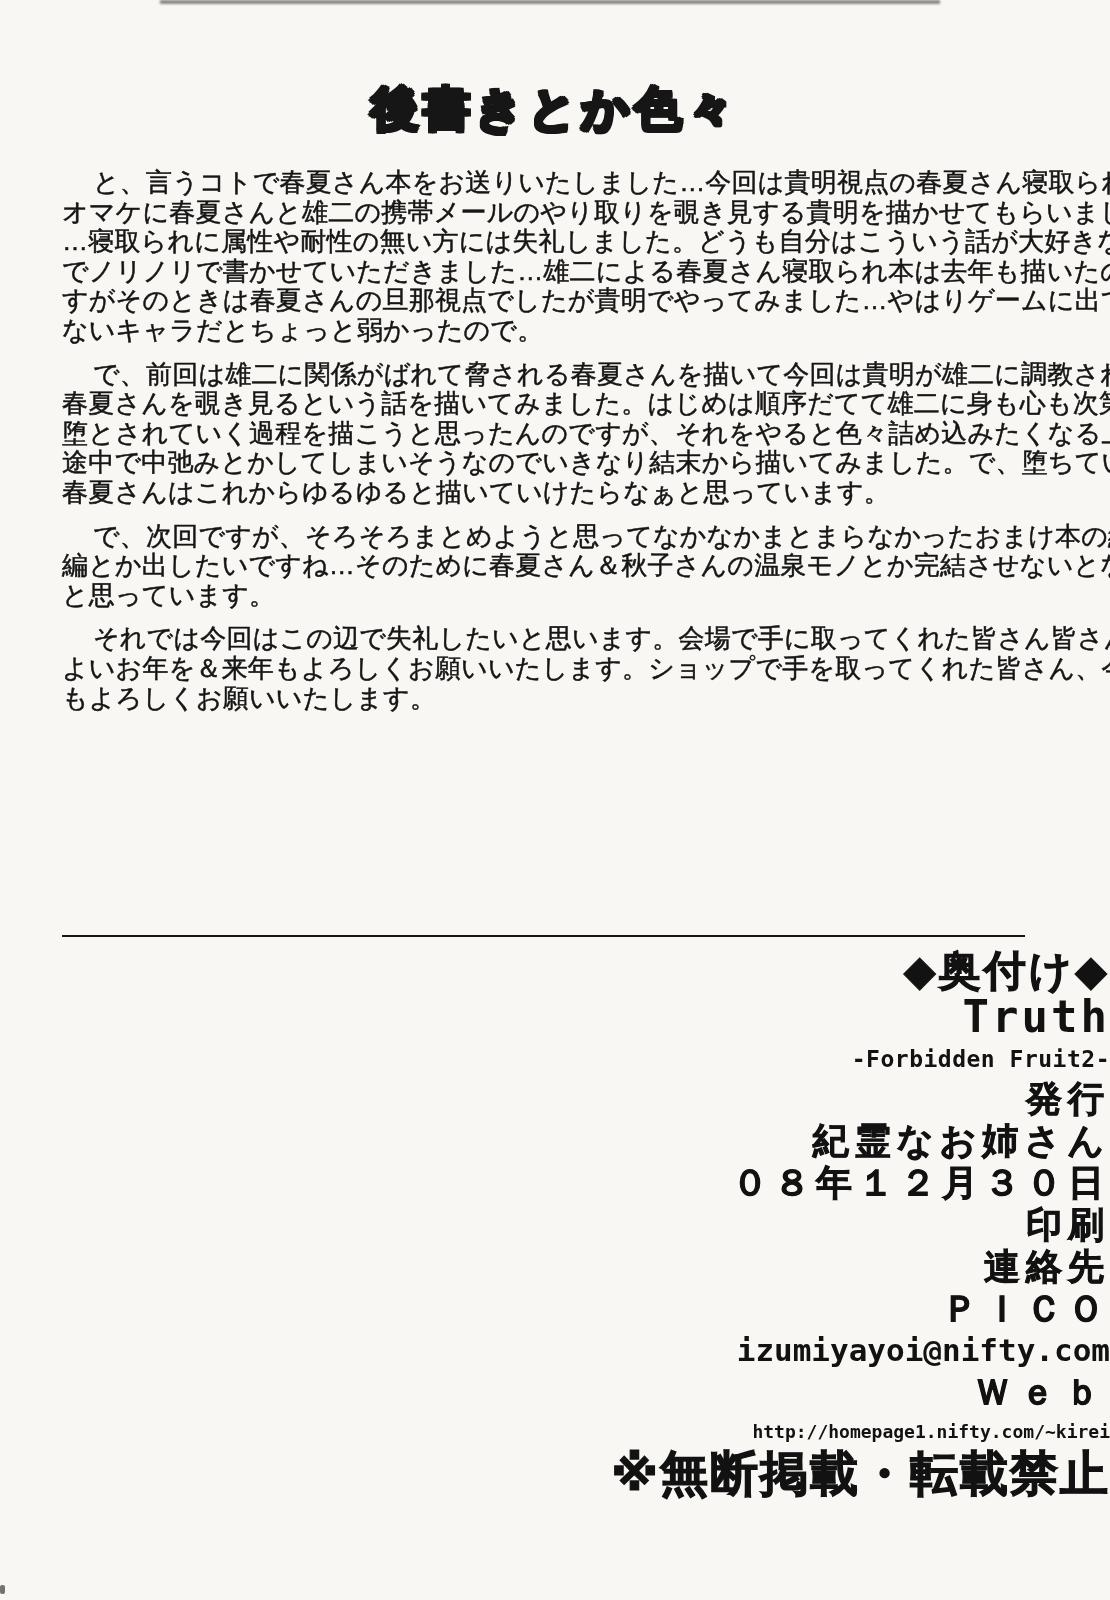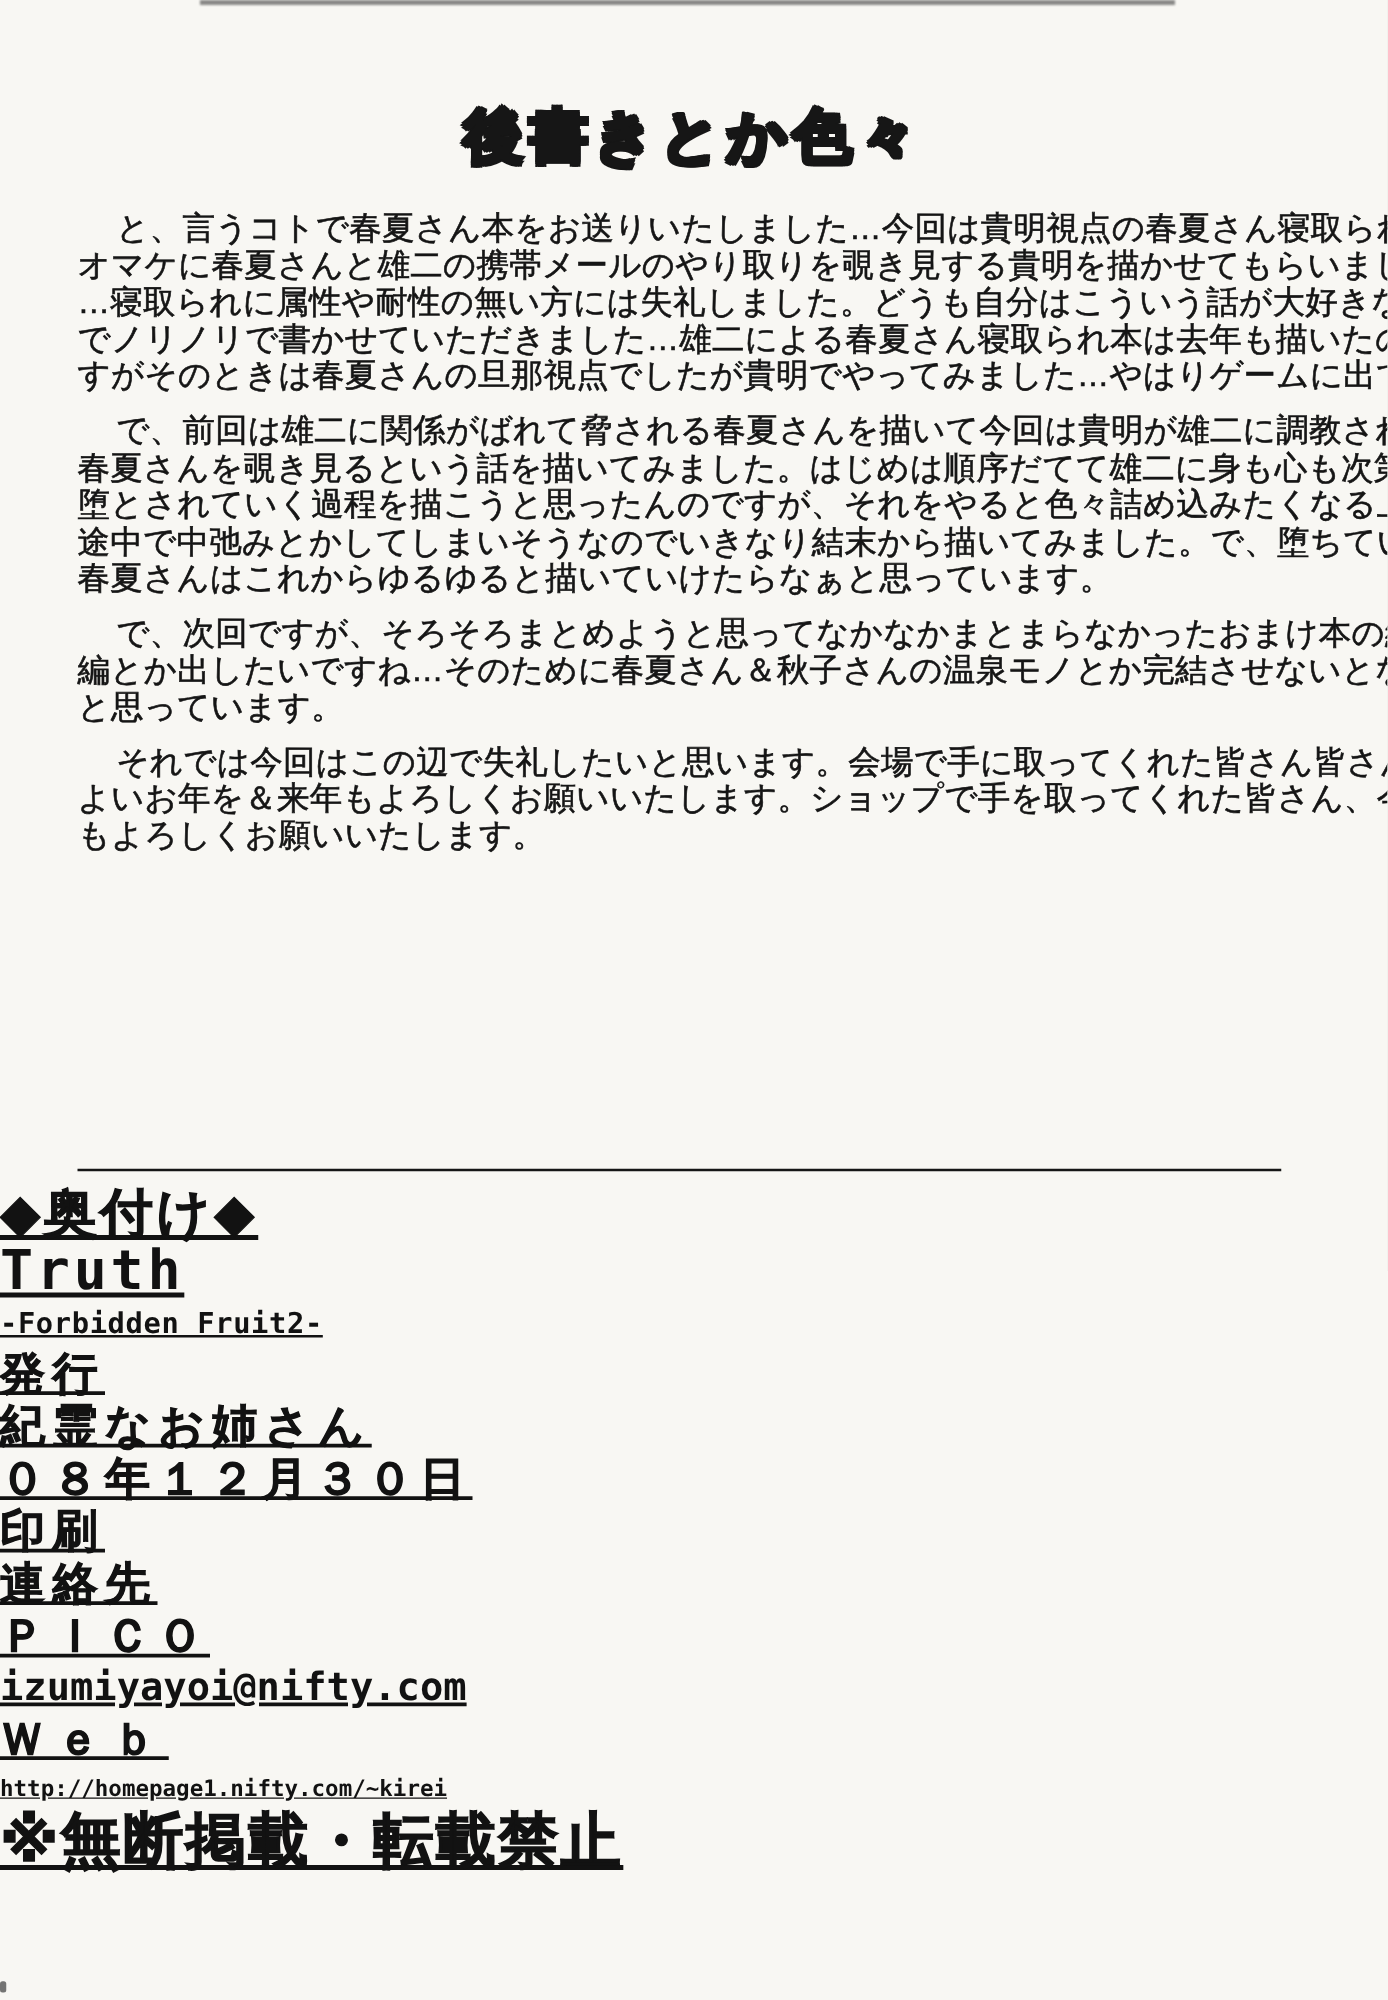--- a/index.html
+++ b/index.html
@@ -67,24 +67,23 @@
     left: 62px; top: 935px;
     width: 963px; height: 2px;
     background: #161616;
     border: none;
   }
   
   .colophon {
     position: absolute;
     top: 948px; left: 0;
     width: 100%;
-    text-align: left;
+    text-align: right;
     font-weight: bold;
     color: #121212;
-    text-decoration: underline;
   }
   .c-heading {
     font-size: 42px;
     line-height: 46px;
     letter-spacing: 3px;
     -webkit-text-stroke: 1px #121212;
   }
   .c-title {
     font-family: "DejaVu Sans Mono", "Liberation Mono", monospace;
     font-size: 44px;
@@ -136,20 +135,21 @@
 
   <h1 class="title">後書きとか色々</h1>
 
   <div class="body-text">
     <div class="para">
       <div class="bline indent">と、言うコトで春夏さん本をお送りいたしました…今回は貴明視点の春夏さん寝取られと</div>
       <div class="bline">オマケに春夏さんと雄二の携帯メールのやり取りを覗き見する貴明を描かせてもらいました</div>
       <div class="bline">…寝取られに属性や耐性の無い方には失礼しました。どうも自分はこういう話が大好きなの</div>
       <div class="bline">でノリノリで書かせていただきました…雄二による春夏さん寝取られ本は去年も描いたので</div>
       <div class="bline">すがそのときは春夏さんの旦那視点でしたが貴明でやってみました…やはりゲームに出てこ</div>
+      <div class="bline">ないキャラだとちょっと弱かったので。</div>
     </div>
     <div class="para">
       <div class="bline indent">で、前回は雄二に関係がばれて脅される春夏さんを描いて今回は貴明が雄二に調教された</div>
       <div class="bline">春夏さんを覗き見るという話を描いてみました。はじめは順序だてて雄二に身も心も次第に</div>
       <div class="bline">堕とされていく過程を描こうと思ったんのですが、それをやると色々詰め込みたくなる上に</div>
       <div class="bline">途中で中弛みとかしてしまいそうなのでいきなり結末から描いてみました。で、堕ちていく</div>
       <div class="bline">春夏さんはこれからゆるゆると描いていけたらなぁと思っています。</div>
     </div>
     <div class="para">
       <div class="bline indent">で、次回ですが、そろそろまとめようと思ってなかなかまとまらなかったおまけ本の総集</div>

